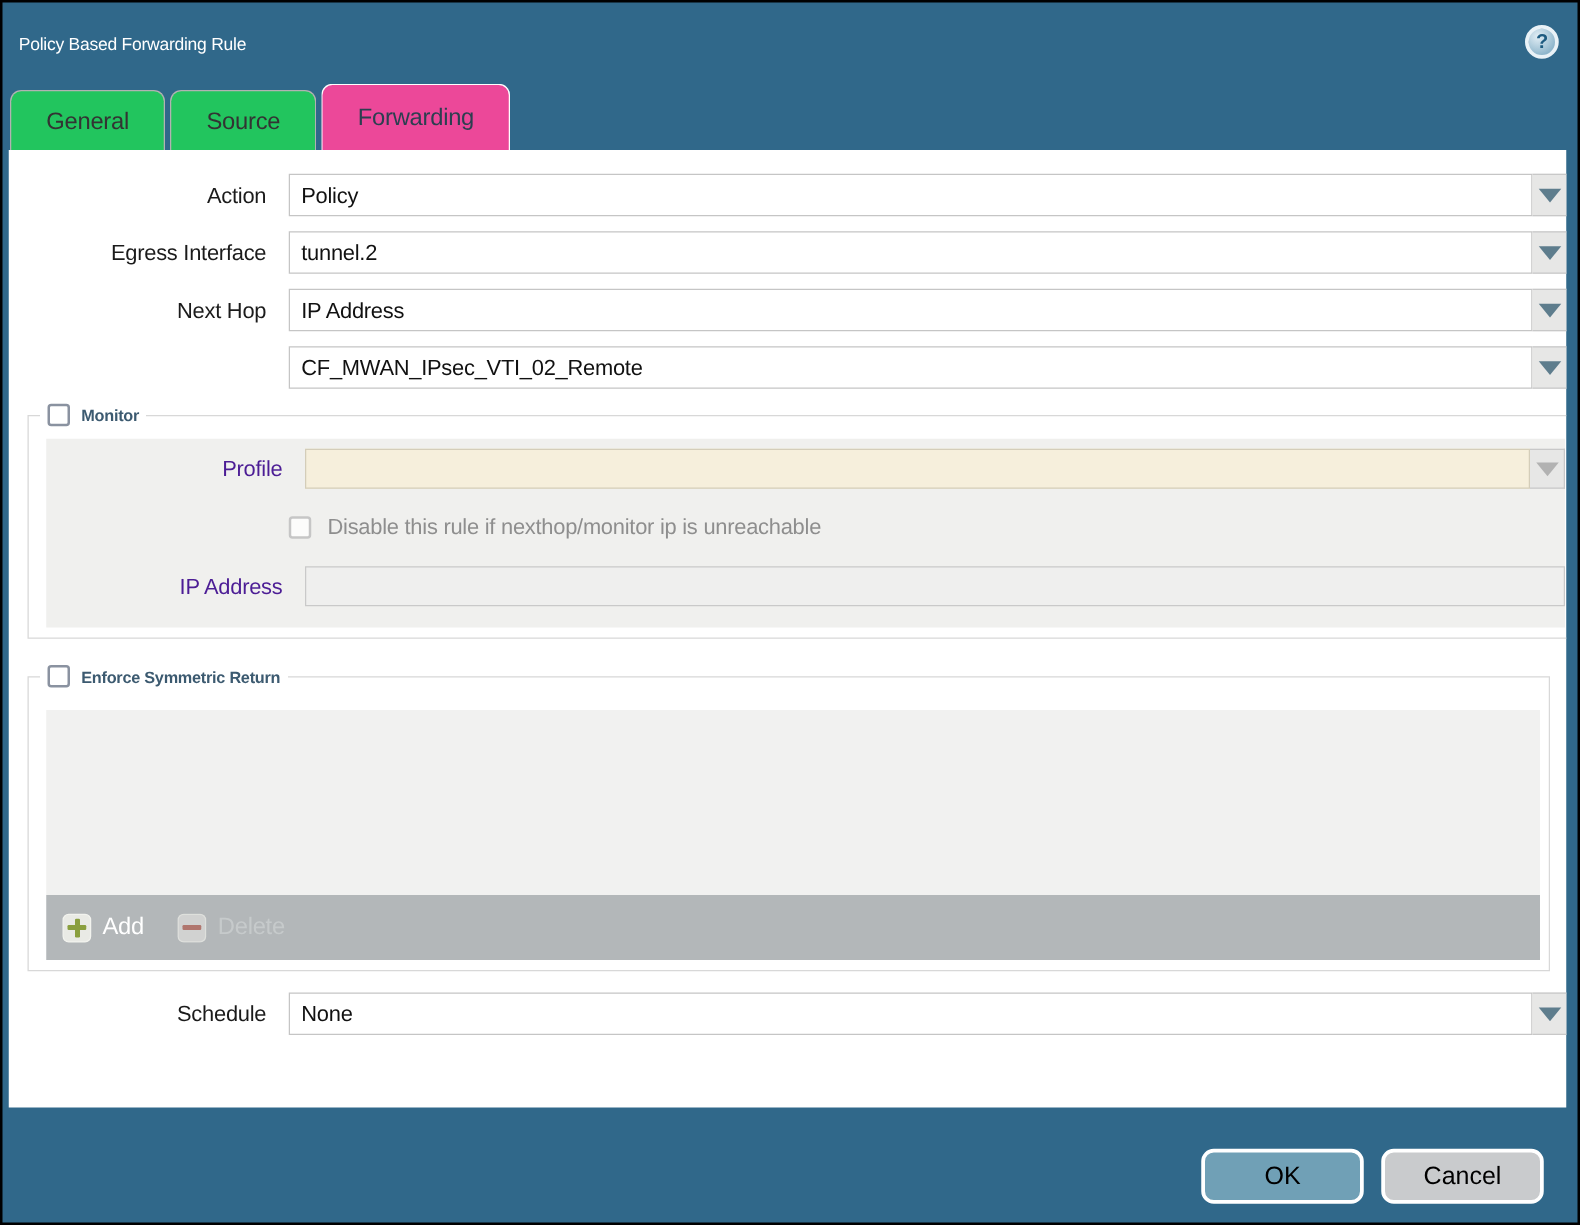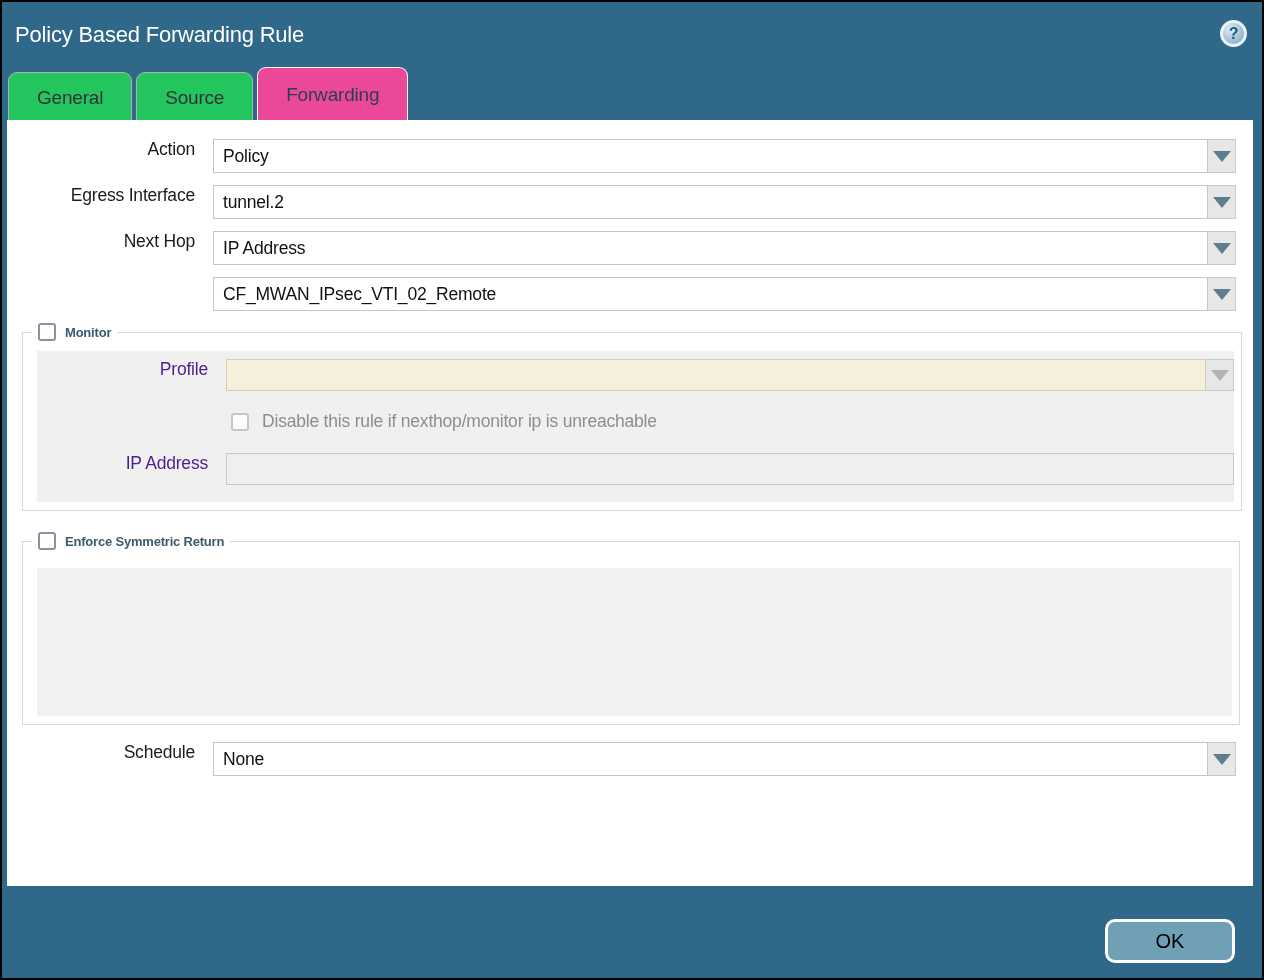--- a/index.html
+++ b/index.html
@@ -17,21 +17,21 @@
     background: #30688a;
   }
   
   .titlebar {
     height: 66px;
     display: flex;
     align-items: center;
     padding-left: 13px;
     position: relative;
   }
-  .title { color: #fff; font-size: 22px; font-weight: 400; }
+  .title { color: #fff; font-size: 14px; font-weight: 400; }
   .help-icon {
     position: absolute;
     right: 15px; top: 18px;
     width: 27px; height: 27px;
     border-radius: 50%;
     border: 3px solid #e9f2f7;
     background: radial-gradient(circle at 35% 30%, #e2eef5, #8db5cb 75%);
     color: #1d5b80;
     font-weight: bold;
     font-size: 16px;
@@ -67,21 +67,21 @@
     text-align: center;
   }
   
   .content {
     position: absolute;
     left: 5px; right: 9px; top: 118px; bottom: 92px;
     background: #fff;
     padding-top: 19px;
     overflow: hidden;
   }
-  .form-row { display: flex; align-items: flex-start; margin-bottom: 12px; }
+  .form-row { display: flex; align-items: center; margin-bottom: 12px; padding-left: 18px; }
   .form-label {
     flex: none;
     width: 197px;
     text-align: right;
     padding-right: 9px;
     font-size: 17.5px;
     color: #1b1b1b;
     white-space: nowrap;
   }
   .fieldwrap { flex: none; width: 1023px; height: 34px; display: flex; margin-left: 9px; }
@@ -290,32 +290,48 @@
       </div>
     </fieldset>
 
     <fieldset style="margin-top:21px;">
       <legend>
         <span class="checkbox"></span>
         <span>Enforce Symmetric Return</span>
       </legend>
       <div class="tbl">
         <div class="tbl-body"></div>
+        <div class="tbl-footer">
+          <div class="tbl-btn btn-add">
+            <span class="chip">
+                <i class="h"></i>
+                <i class="v"></i>
+              </span>
+            <span>Add</span>
+          </div>
+          <div class="tbl-btn btn-delete">
+            <span class="chip">
+                <i class="h"></i>
+              </span>
+            <span>Delete</span>
+          </div>
+        </div>
       </div>
     </fieldset>
 
     <div class="form-row sched">
       <div class="form-label">Schedule</div>
       <div class="fieldwrap">
         <div class="input">None</div>
         <div class="ddbtn">
             <span class="arrow"></span>
           </div>
       </div>
     </div>
 
   </div>
 
   <div class="btn-row">
     <button class="btn btn-ok">OK</button>
+    <button class="btn btn-cancel">Cancel</button>
   </div>
 
 </div>
 
 </body></html>

